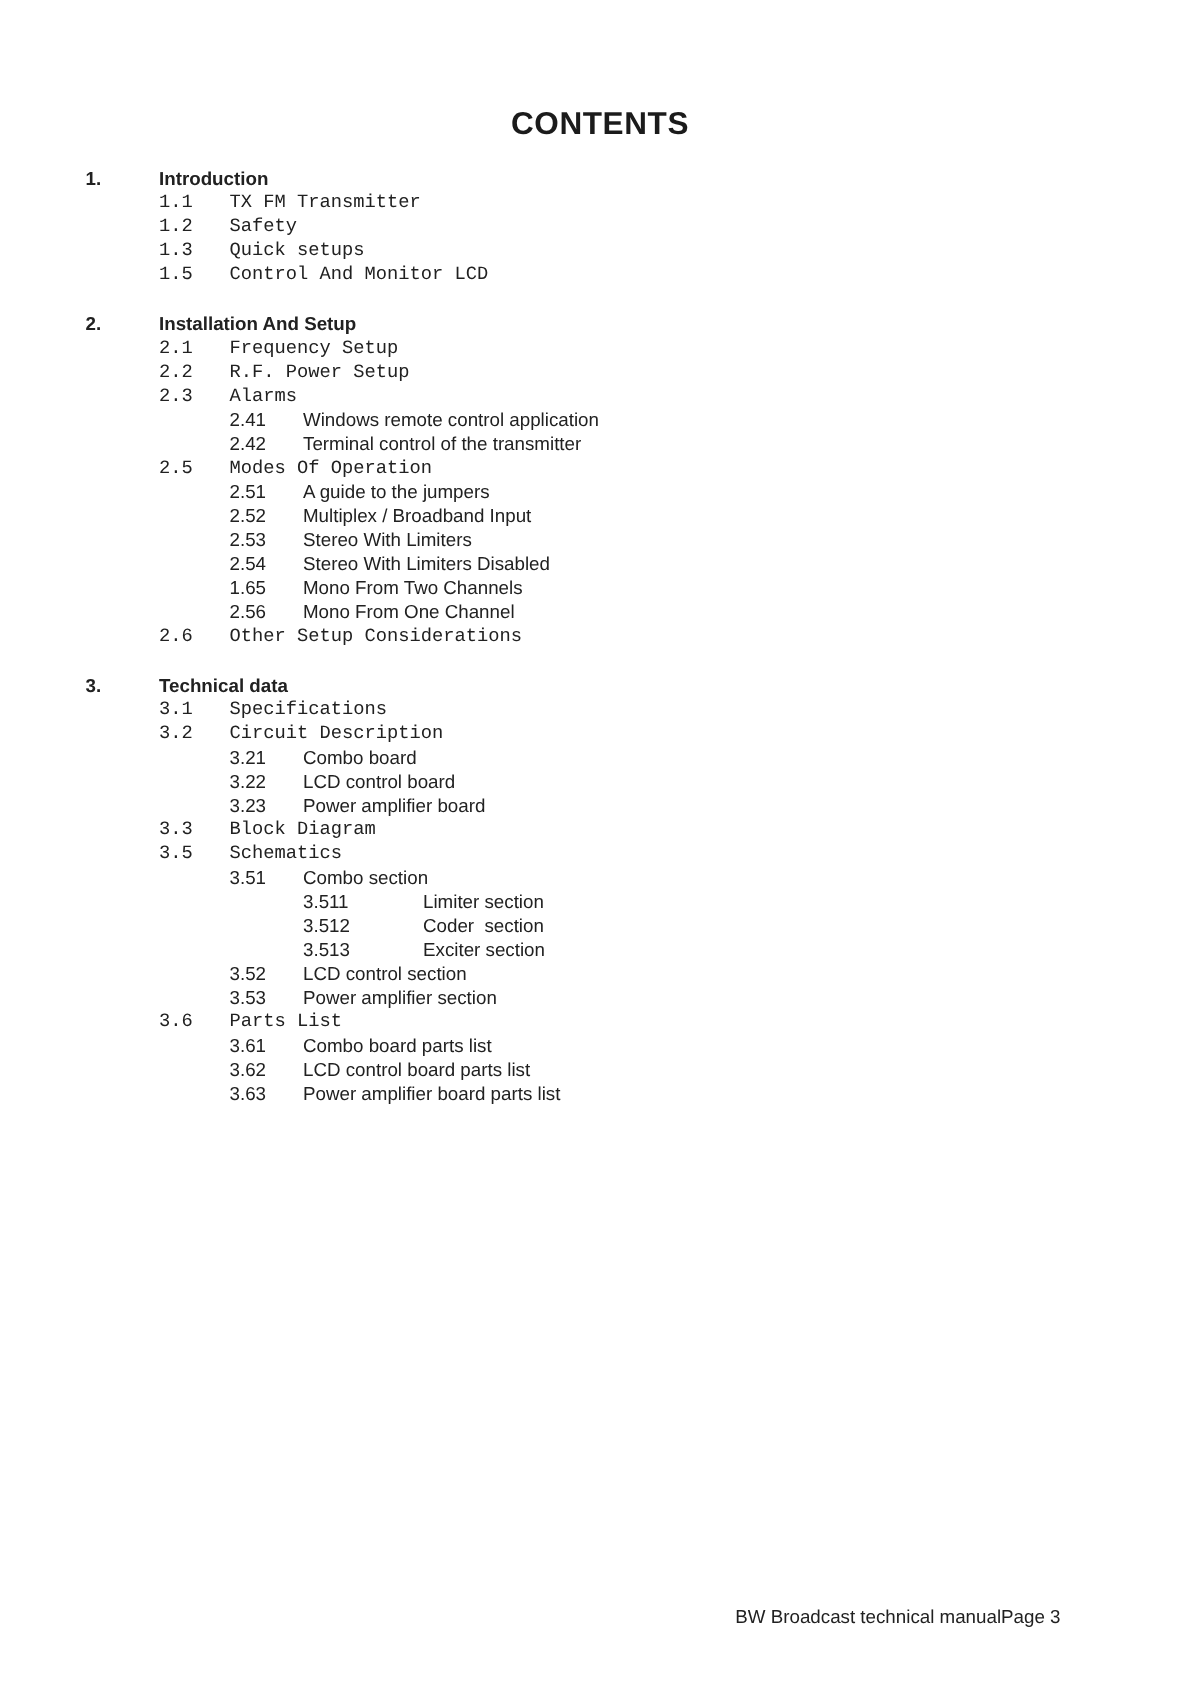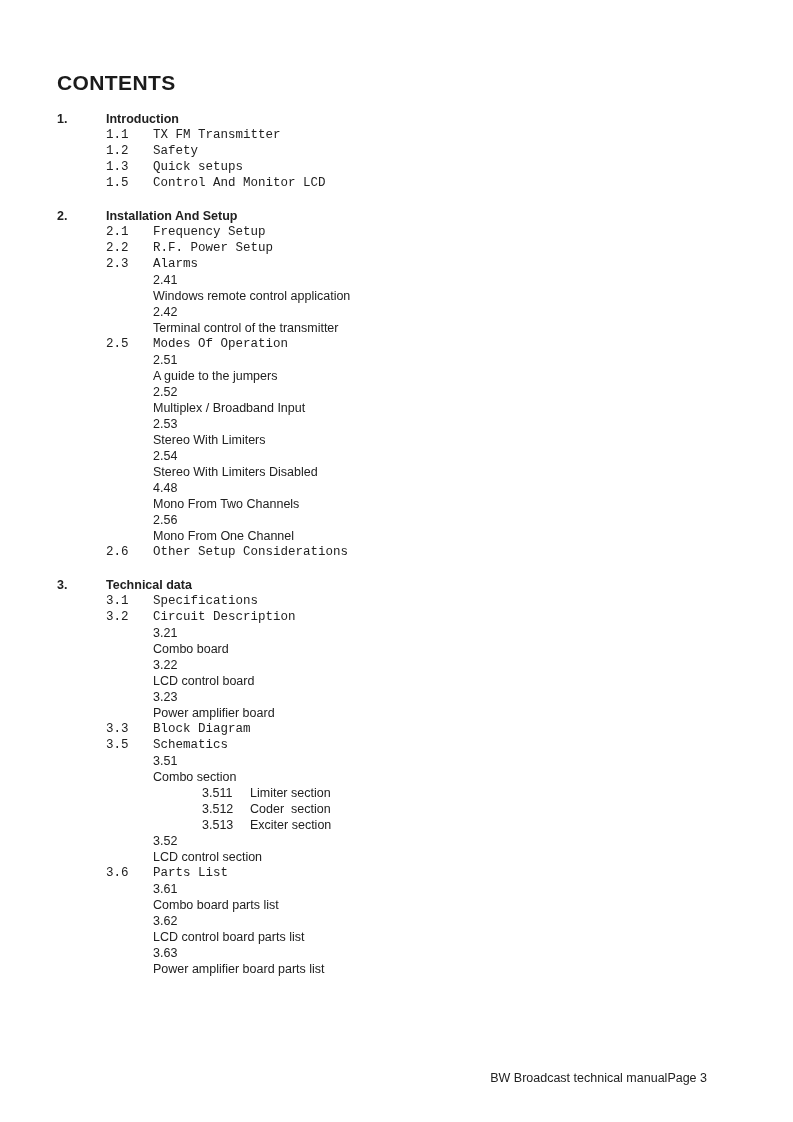--- a/index.html
+++ b/index.html
@@ -19,36 +19,37 @@
     position: absolute;
     left: 57px; top: 70px; right: 50px;
   }
   .doc-title {
     font-size: 21px;
     font-weight: bold;
     line-height: 25px;
     letter-spacing: 0.4px;
     color: #1b1b1b;
     margin-bottom: 16px;
+    text-align: center;
   }
   .toc-section + .toc-section { margin-top: 17px; }
   .toc-row {
     display: flex;
     font-size: 12.5px;
     line-height: 16px;
     white-space: pre-wrap;
   }
   .toc-row .num { flex: 0 0 auto; }
   .toc-row.heading { font-weight: bold; }
   .level-0 .num { width: 49px; }
   .level-1 { padding-left: 49px; font-family: Liberation Mono, monospace; }
   .level-1 .num { width: 47px; }
-  .level-2 { padding-left: 96px; flex-direction: column; }
+  .level-2 { padding-left: 96px; }
   .level-2 .num { width: 49px; }
-  .level-3 { padding-left: 145px; }
+  .level-3 { padding-left: 145px; gap: 32px; }
   .level-3 .num { width: 48px; }
   .footer {
     position: absolute;
     left: 57px; right: 86px; top: 1071px;
     display: flex;
     justify-content: flex-end;
     font-size: 12.5px;
     line-height: 15px;
     color: #212121;
   }
@@ -121,21 +122,21 @@
   </div>
           <div class="toc-row level-2">
     <span class="num">2.53</span>
     <span class="title">Stereo With Limiters</span>
   </div>
           <div class="toc-row level-2">
     <span class="num">2.54</span>
     <span class="title">Stereo With Limiters Disabled</span>
   </div>
           <div class="toc-row level-2">
-    <span class="num">4.48</span>
+    <span class="num">1.65</span>
     <span class="title">Mono From Two Channels</span>
   </div>
           <div class="toc-row level-2">
     <span class="num">2.56</span>
     <span class="title">Mono From One Channel</span>
   </div>
           <div class="toc-row level-1">
     <span class="num">2.6</span>
     <span class="title">Other Setup Considerations</span>
   </div>
@@ -186,20 +187,24 @@
     <span class="title">Coder  section</span>
   </div>
           <div class="toc-row level-3">
     <span class="num">3.513</span>
     <span class="title">Exciter section</span>
   </div>
           <div class="toc-row level-2">
     <span class="num">3.52</span>
     <span class="title">LCD control section</span>
   </div>
+          <div class="toc-row level-2">
+    <span class="num">3.53</span>
+    <span class="title">Power amplifier section</span>
+  </div>
           <div class="toc-row level-1">
     <span class="num">3.6</span>
     <span class="title">Parts List</span>
   </div>
           <div class="toc-row level-2">
     <span class="num">3.61</span>
     <span class="title">Combo board parts list</span>
   </div>
           <div class="toc-row level-2">
     <span class="num">3.62</span>

